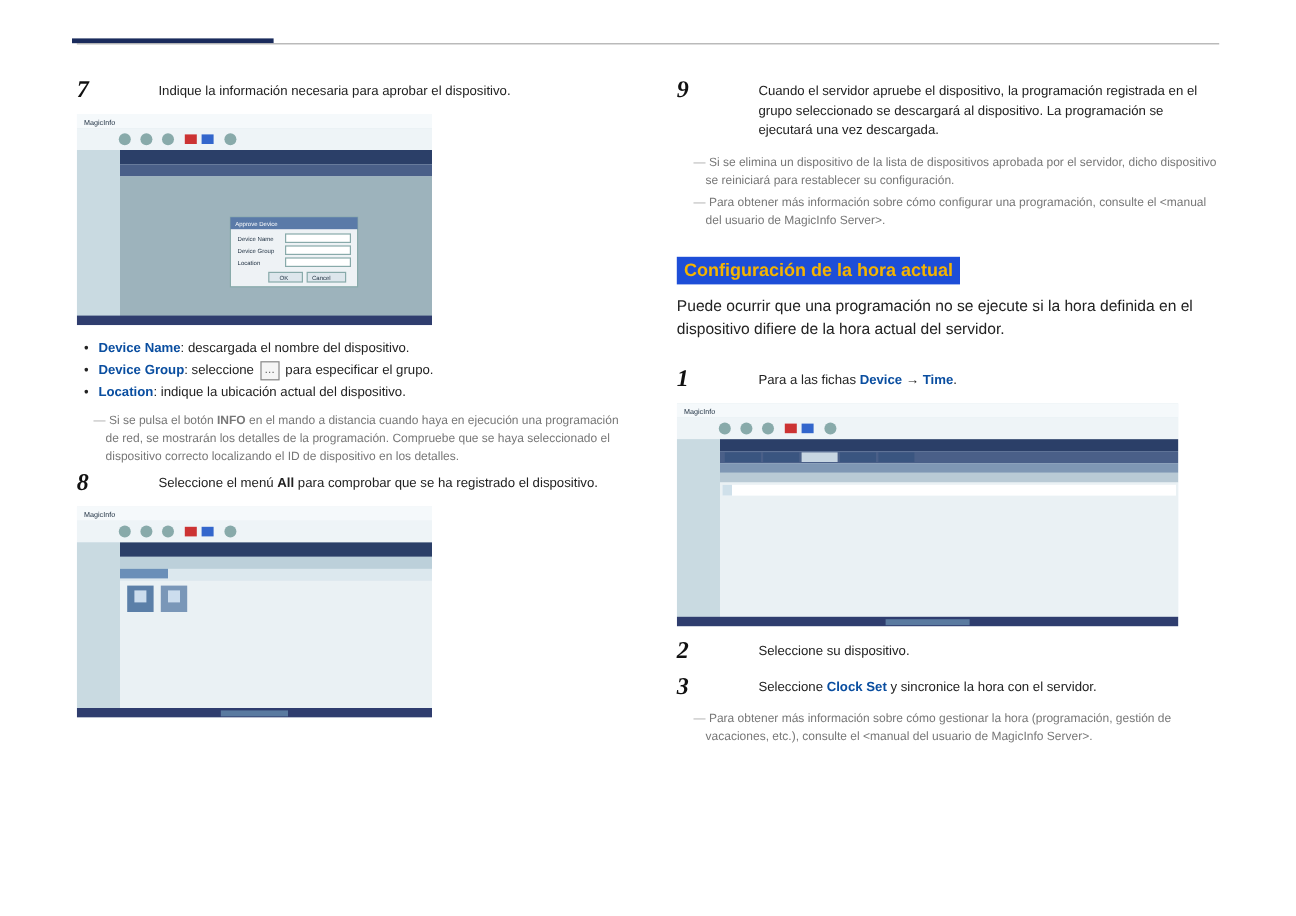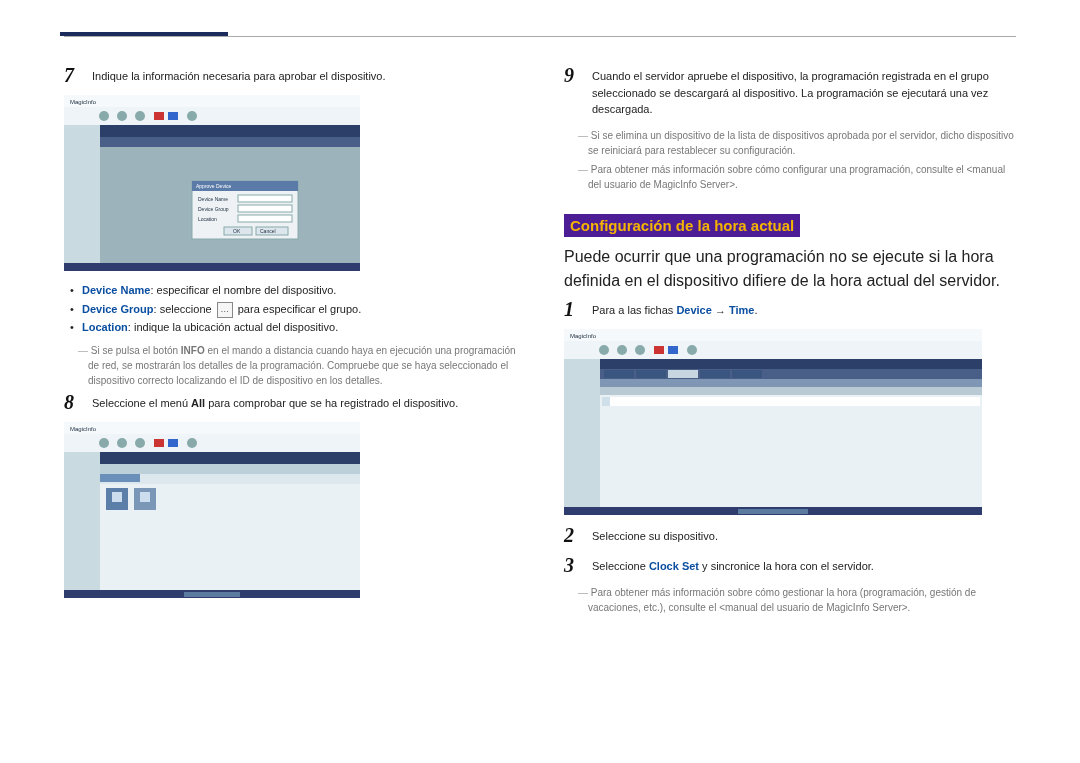--- a/index.html
+++ b/index.html
@@ -46,20 +46,21 @@
     line-height: 1;
     width: 18px;
     flex-shrink: 0;
   }
   .step-body {
     font-size: 11px;
     color: #222;
     line-height: 1.5;
     padding-top: 3px;
     flex: 1;
+    margin-left: 40px;
   }
   .screenshot {
     width: 296px;
     height: auto;
     margin: 6px 0 10px 0;
   }
   .screenshot svg { display: block; }
   ul.bullets {
     list-style: none;
     padding-left: 18px;
@@ -96,33 +97,33 @@
     line-height: 1.5;
     margin-left: 24px;
     text-indent: -10px;
     margin-bottom: 4px;
   }
   .note::before {
     content: "― ";
     color: #aaa;
   }
   .section-heading {
-    background: #4c1d95;
+    background: #1d4ed8;
     color: #f4b400;
     display: inline-block;
     padding: 3px 6px;
     font-size: 15px;
     font-weight: bold;
     margin: 18px 0 8px 0;
   }
   .para {
-    font-size: 16px;
+    font-size: 13px;
     color: #222;
     line-height: 1.5;
-    margin-bottom: 6px;
+    margin-bottom: 22px;
   }
 </style>
 </head>
 <body>
 
 <div class="page">
   <div class="header-line"></div>
   <div class="header-thin"></div>
 
   <div class="cols">
@@ -164,21 +165,21 @@
           <rect x="160" y="132" width="28" height="8" fill="#dde6ec" stroke="#8aa"></rect>
             <text x="169" y="138" font-size="5" fill="#234">OK</text>
           <rect x="192" y="132" width="32" height="8" fill="#dde6ec" stroke="#8aa"></rect>
             <text x="196" y="138" font-size="5" fill="#234">Cancel</text>
           <rect x="0" y="168" width="296" height="8" fill="#2f3d6e"></rect>
         </svg>
       </div>
 
       <ul class="bullets">
         <li>
-          <span class="kw">Device Name</span><span>: especificar el nombre del dispositivo.</span>
+          <span class="kw">Device Name</span><span>: descargada el nombre del dispositivo.</span>
         </li>
         <li>
           <span class="kw">Device Group</span><span>: seleccione </span><span class="btnbox">…</span><span> para especificar el grupo.</span>
         </li>
         <li>
           <span class="kw">Location</span><span>: indique la ubicación actual del dispositivo.</span>
         </li>
       </ul>
 
       <div class="note">

